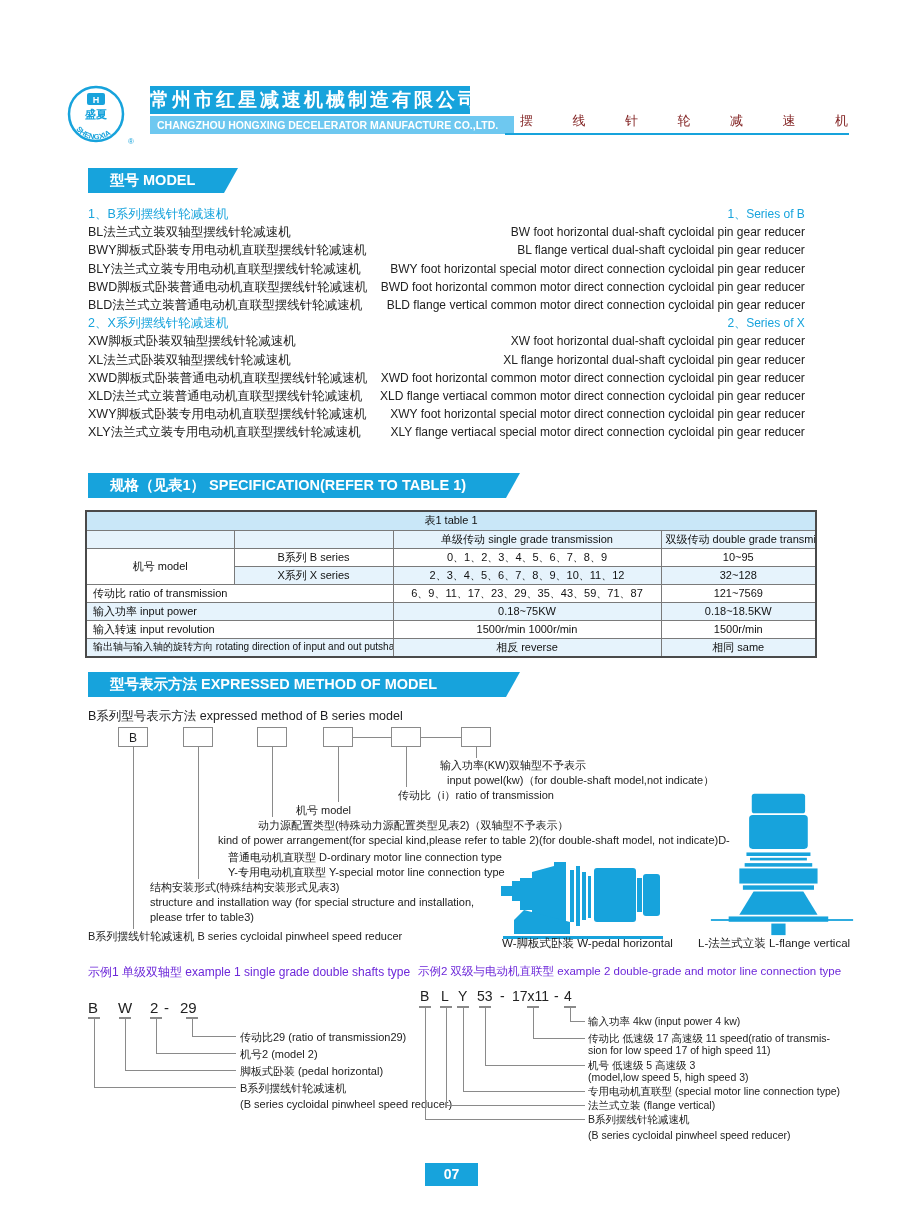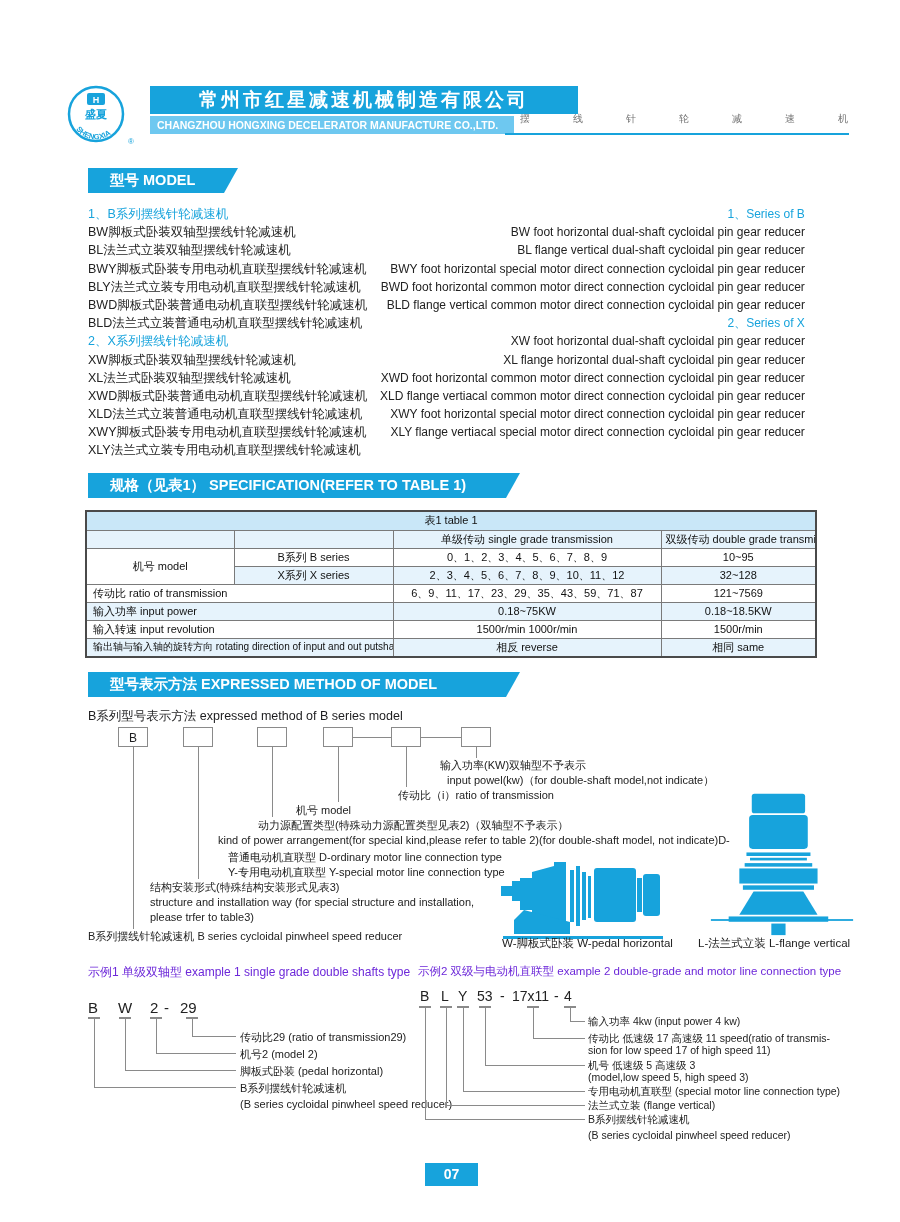--- a/index.html
+++ b/index.html
@@ -10,25 +10,25 @@
     --ink:#1d1d1f;
     --line:#8a8a8a;
   }
   *{margin:0;padding:0;box-sizing:border-box;}
   body{background:#fff;font-family:"Liberation Sans","DejaVu Sans",sans-serif;color:var(--ink);}
   .page{position:relative;width:900px;height:1222px;background:#fff;overflow:hidden;}
   .abs{position:absolute;}
   .nowrap{white-space:nowrap;}
 
   
-  .cn-name{left:150px;top:86px;width:428px;height:28px;background:var(--blue);color:#fff;
+  .cn-name{left:150px;top:86px;width:320px;height:28px;background:var(--blue);color:#fff;
     font-weight:bold;font-size:19px;line-height:28px;text-align:center;letter-spacing:3px;}
   .en-name{left:150px;top:116px;width:364px;height:18px;background:var(--blue-light);color:#fff;
     font-weight:bold;font-size:10.5px;line-height:18px;padding-left:7px;}
-  .product-line{left:520px;top:112px;width:328px;font-size:10px;color:#737373;
+  .product-line{left:520px;top:112px;width:328px;font-size:13px;color:#7f1d1d;
     text-align:justify;text-align-last:justify;}
   .product-underline{left:505px;top:133px;width:344px;height:2px;background:var(--blue);}
 
   
   .banner{height:25px;background:var(--blue);color:#fff;font-weight:bold;font-size:14.5px;
     line-height:25px;padding-left:22px;clip-path:polygon(0 0,100% 0,calc(100% - 14px) 100%,0 100%);}
 
   
   .list-col{font-size:12.5px;color:#222;}
   .list-line{height:18.2px;line-height:18.2px;white-space:nowrap;}
@@ -80,21 +80,20 @@
 
   <div class="abs cn-name nowrap">常州市红星减速机械制造有限公司</div>
   <div class="abs en-name nowrap">CHANGZHOU HONGXING DECELERATOR MANUFACTURE CO.,LTD.</div>
   <div class="abs product-line">摆线针轮减速机</div>
   <div class="abs product-underline"></div>
 
   <div class="abs banner" style="left:88px;top:168px;width:150px;">型号 MODEL</div>
 
   <div class="abs list-col" style="left:88px;top:205px;">
       <div class="list-line hdr">1、B系列摆线针轮减速机</div>
-      <div class="list-line">BW脚板式卧装双轴型摆线针轮减速机</div>
       <div class="list-line">BL法兰式立装双轴型摆线针轮减速机</div>
       <div class="list-line">BWY脚板式卧装专用电动机直联型摆线针轮减速机</div>
       <div class="list-line">BLY法兰式立装专用电动机直联型摆线针轮减速机</div>
       <div class="list-line">BWD脚板式卧装普通电动机直联型摆线针轮减速机</div>
       <div class="list-line">BLD法兰式立装普通电动机直联型摆线针轮减速机</div>
       <div class="list-line hdr">2、X系列摆线针轮减速机</div>
       <div class="list-line">XW脚板式卧装双轴型摆线针轮减速机</div>
       <div class="list-line">XL法兰式卧装双轴型摆线针轮减速机</div>
       <div class="list-line">XWD脚板式卧装普通电动机直联型摆线针轮减速机</div>
       <div class="list-line">XLD法兰式立装普通电动机直联型摆线针轮减速机</div>

